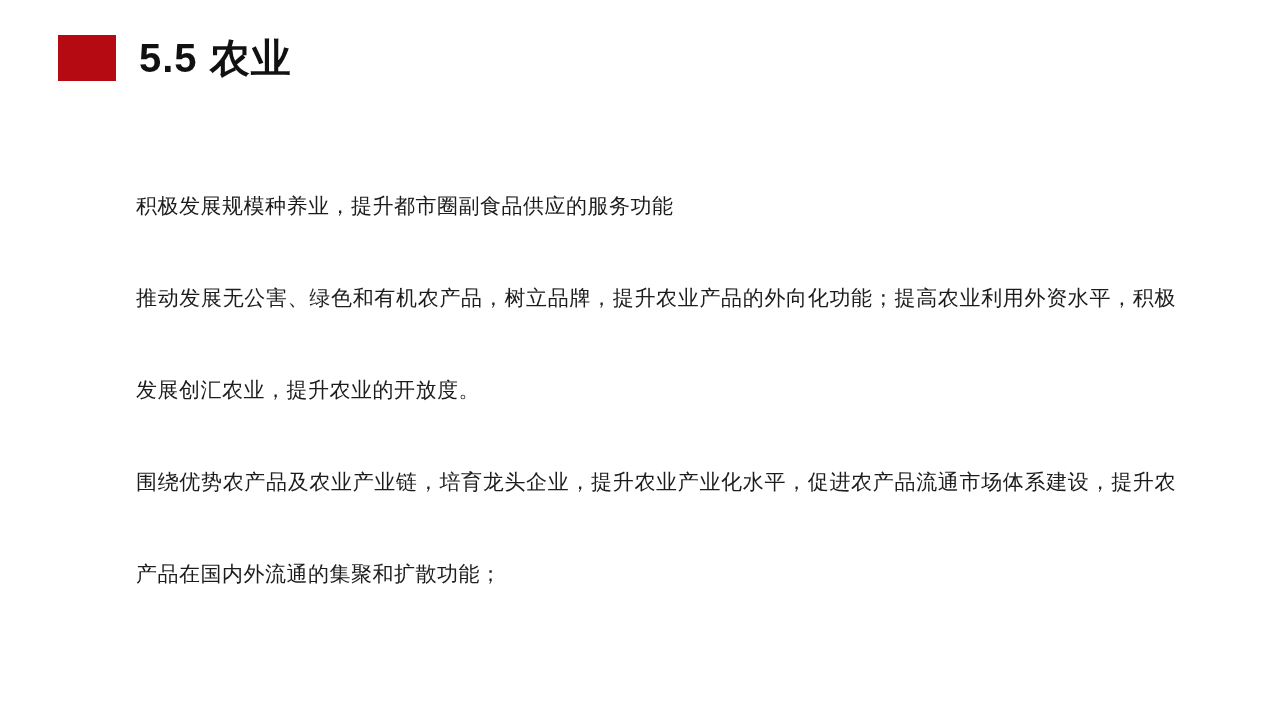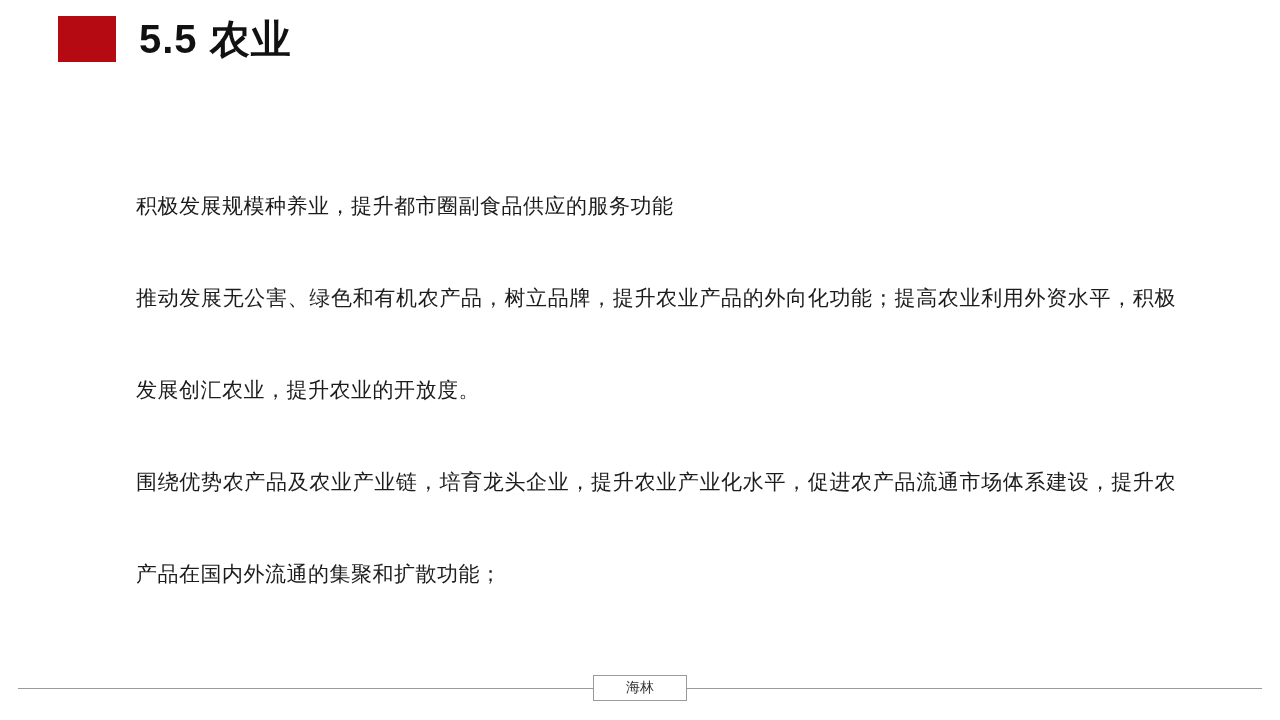--- a/index.html
+++ b/index.html
@@ -19,21 +19,21 @@
     position: relative;
     width: 1280px;
     height: 720px;
     box-sizing: border-box;
   }
 
   
   .title-row {
     position: absolute;
     left: 0;
-    top: 7px;
+    top: 26px;
     display: flex;
     align-items: center;
     height: 64px;
   }
   .title-marker {
     width: 58px;
     height: 46px;
     background: #b50a11;
     margin-left: 58px;
     flex: 0 0 auto;
@@ -105,19 +105,14 @@
     <div class="title-marker"></div>
     <div class="title-text">5.5 农业</div>
   </div>
 
   <div class="body-block">
     <div class="para p1">积极发展规模种养业，提升都市圈副食品供应的服务功能</div>
     <div class="para p3">推动发展无公害、绿色和有机农产品，树立品牌，提升农业产品的外向化功能；提高农业利用外资水平，积极发展创汇农业，提升农业的开放度。</div>
     <div class="para p2">围绕优势农产品及农业产业链，培育龙头企业，提升农业产业化水平，促进农产品流通市场体系建设，提升农产品在国内外流通的集聚和扩散功能；</div>
   </div>
 
-  <div class="footer">
-    <div class="footer-line left"></div>
-    <div class="footer-box">海林</div>
-    <div class="footer-line right"></div>
-  </div>
 
 </div>
 
 </body></html>

